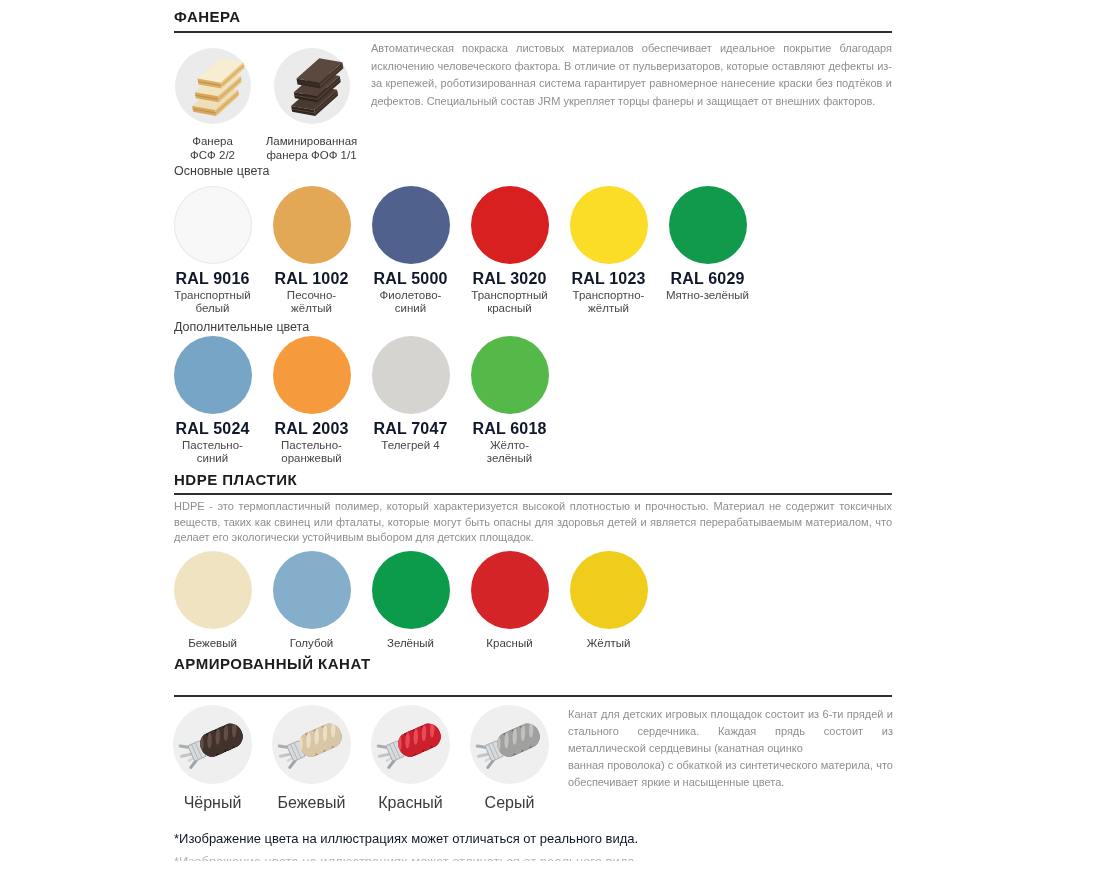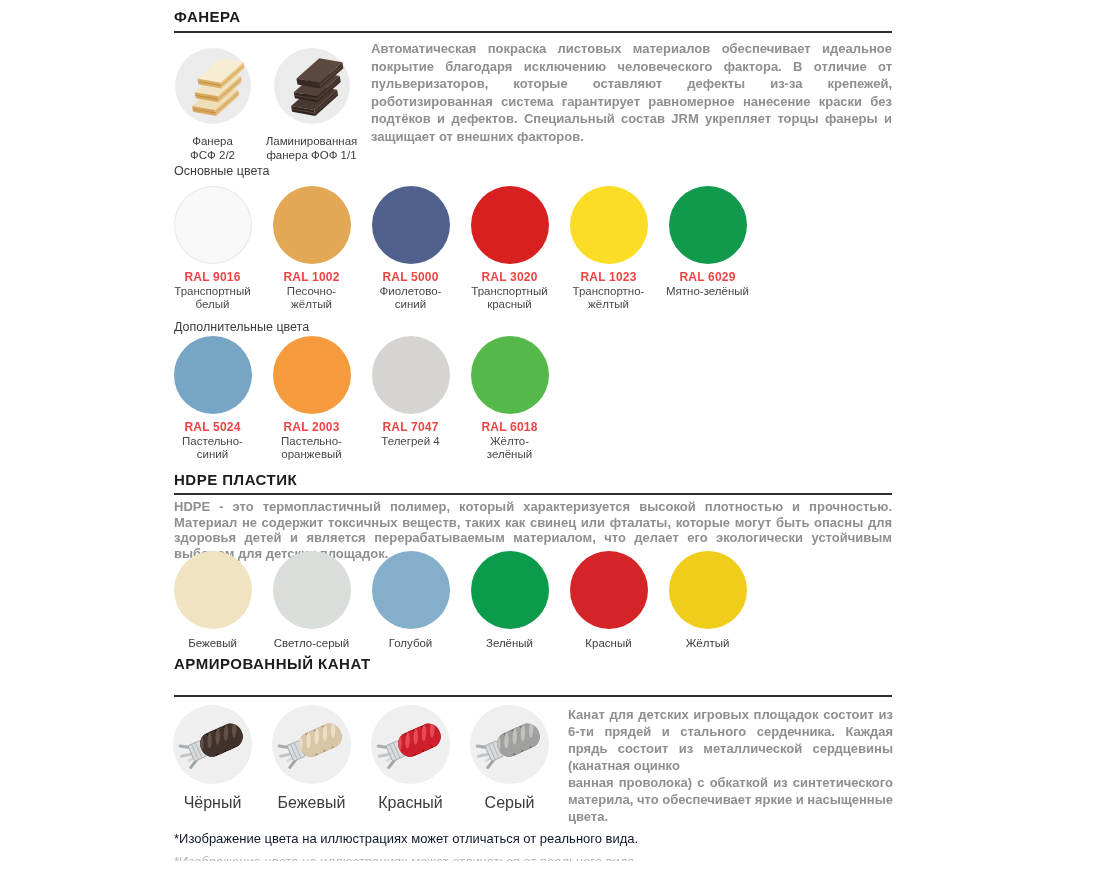--- a/index.html
+++ b/index.html
@@ -4,27 +4,27 @@
 <style>
   html,body{margin:0;padding:0;}
   body{
     width:1110px;height:879px;position:relative;overflow:hidden;
     background:#ffffff;font-family:"Liberation Sans",sans-serif;
     -webkit-font-smoothing:antialiased;
   }
   .abs{position:absolute;}
   .sec-title{font-size:15px;font-weight:bold;color:#1c1c1c;letter-spacing:.5px;margin:0;}
   .rule{height:2px;background:#2e2e2e;}
-  .para{font-size:13px;line-height:17.5px;color:#8f8f8f;text-align:justify;white-space:pre-line;font-weight:bold;}
+  .para{font-size:11px;line-height:17.5px;color:#8f8f8f;text-align:justify;white-space:pre-line;}
   .grouplabel{font-size:12.5px;color:#3c3c3c;}
   .row{display:flex;}
   .cell{width:99px;display:flex;flex-direction:column;align-items:center;text-align:center;}
   .circ{width:78px;height:78px;border-radius:50%;}
   .circ.bordered{box-shadow:inset 0 0 0 1px #e9e9e9;}
-  .code{margin-top:6px;font-size:12px;font-weight:bold;color:#ef4444;letter-spacing:.2px;}
+  .code{margin-top:6px;font-size:16px;font-weight:bold;color:#0f172a;letter-spacing:.2px;}
   .cname{margin-top:1px;font-size:11.5px;line-height:13px;color:#474747;white-space:pre-line;}
   .hname{margin-top:8px;font-size:11.5px;color:#3c3c3c;}
   .figcap{margin-top:7px;font-size:11.5px;line-height:13.5px;color:#3c3c3c;white-space:pre-line;}
   .ropename{margin-top:6px;font-size:16px;color:#3c3c3c;}
   .footnote{font-size:13px;color:#0f172a;}
   .ghostline{height:7px;overflow:hidden;opacity:.32;}
 </style>
 </head>
 <body>
 
@@ -167,24 +167,20 @@
 </div>
 
 <h2 class="abs sec-title" style="left:174px;top:471px;">HDPE ПЛАСТИК</h2>
 <div class="abs rule" style="left:174px;top:493px;width:718px;"></div>
 <div class="abs para" style="left:174px;top:499px;width:718px;line-height:15.5px;">HDPE - это термопластичный полимер, который характеризуется высокой плотностью и прочностью. Материал не содержит токсичных веществ, таких как свинец или фталаты, которые могут быть опасны для здоровья детей и является перерабатываемым материалом, что делает его экологически устойчивым выбором для детских площадок.</div>
 
 <div class="abs row" style="left:163px;top:551px;">
   <div class="cell">
     <div class="circ" style="background: rgb(239, 227, 193);"></div>
     <div class="hname">Бежевый</div>
-  </div>
-  <div class="cell">
-    <div class="circ" style="background: rgb(217, 222, 219);"></div>
-    <div class="hname">Светло-серый</div>
   </div>
   <div class="cell">
     <div class="circ" style="background: rgb(132, 174, 202);"></div>
     <div class="hname">Голубой</div>
   </div>
   <div class="cell">
     <div class="circ" style="background: rgb(12, 155, 75);"></div>
     <div class="hname">Зелёный</div>
   </div>
   <div class="cell">

